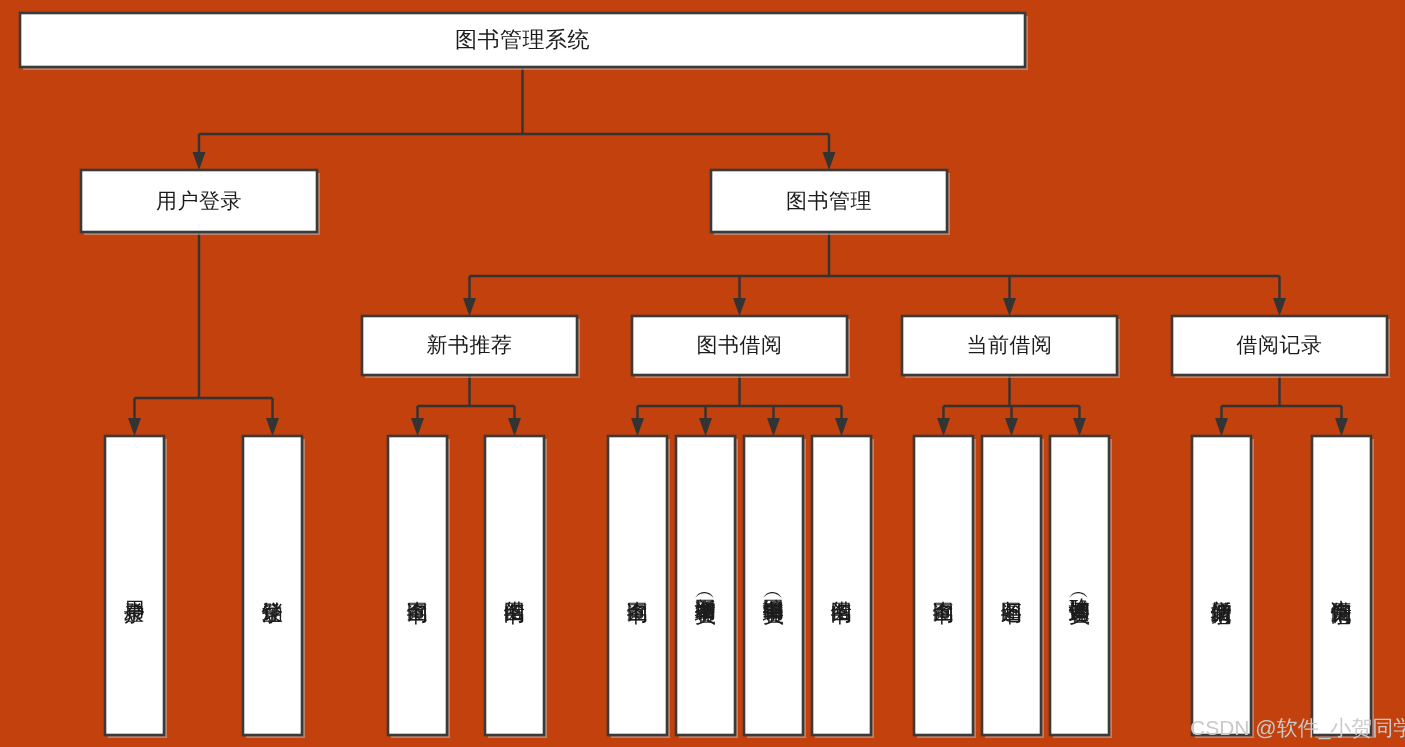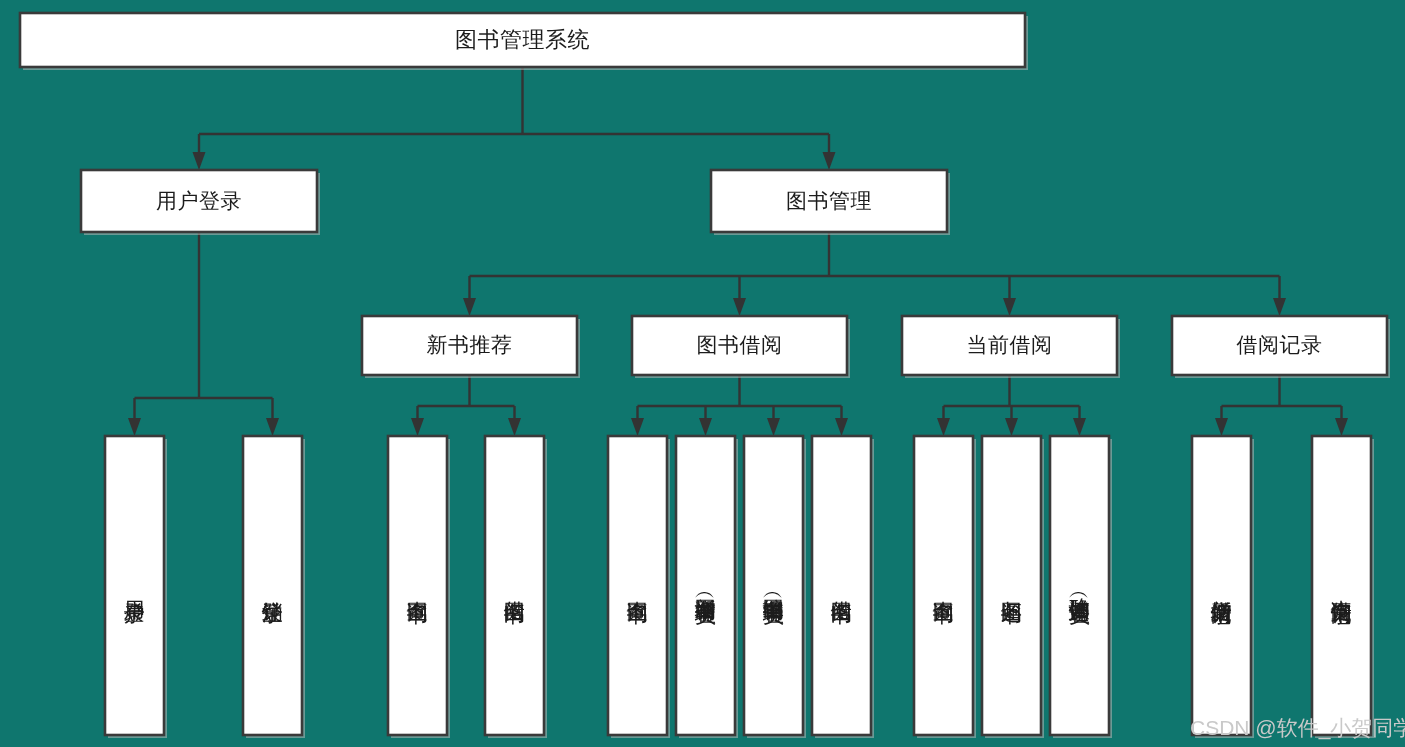--- a/index.html
+++ b/index.html
@@ -11,21 +11,21 @@
   body {
     width: 1405px;
     height: 747px;
     font-family: "Liberation Sans", "DejaVu Sans", sans-serif;
     overflow: hidden;
   }
   #diagram-root {
     position: relative;
     width: 1405px;
     height: 747px;
-    background: #0f766e;
+    background: #c2410c;
   }
   svg.diagram-canvas {
     position: absolute;
     left: 0;
     top: 0;
     width: 1405px;
     height: 747px;
     display: block;
   }
   .node-rect {

